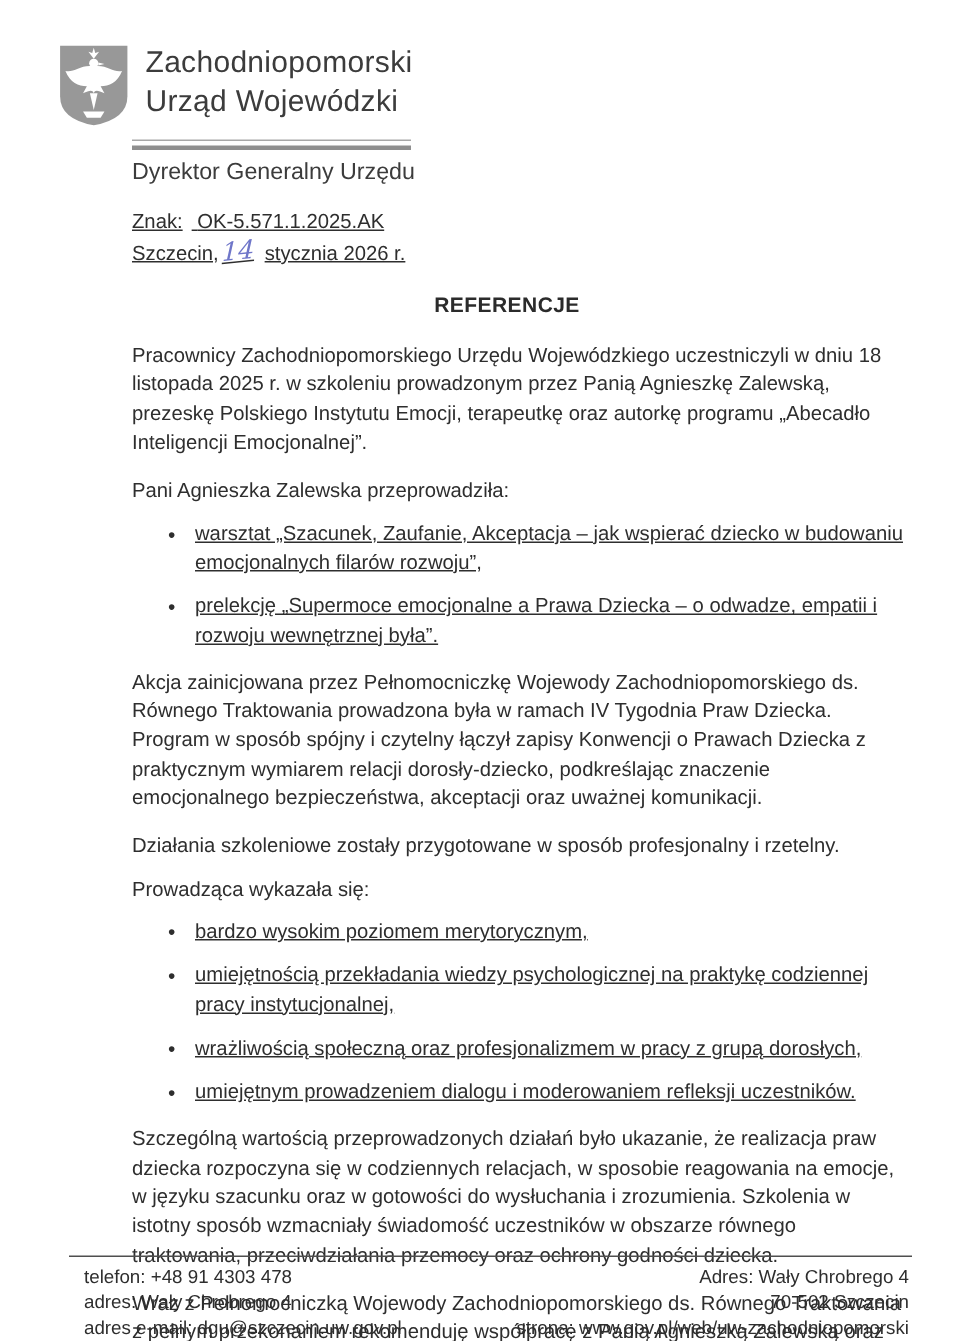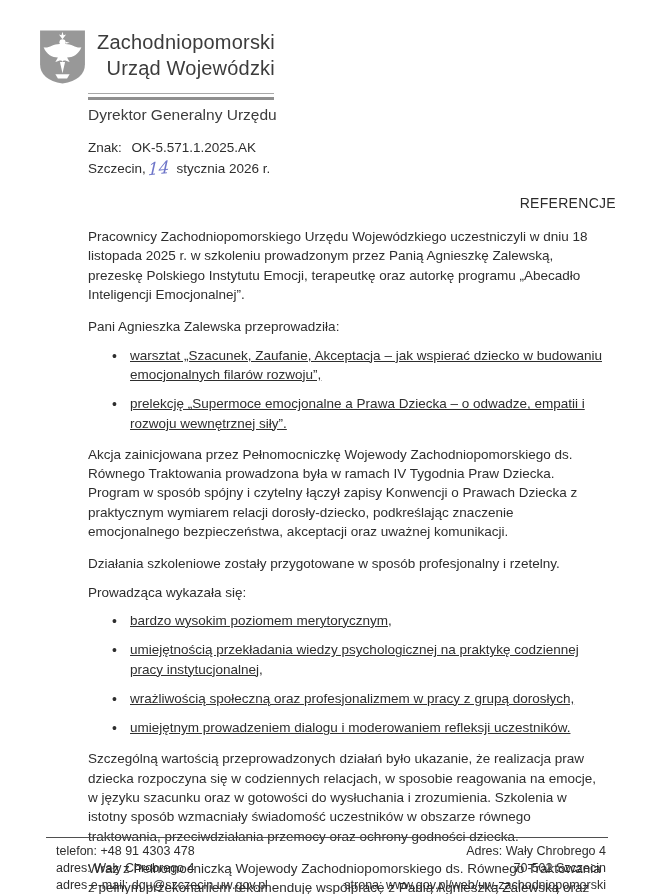--- a/index.html
+++ b/index.html
@@ -7,43 +7,43 @@
   body {
     width:646px; height:894px;
     font-family:"Liberation Sans","DejaVu Sans",sans-serif;
     color:#2e2e2e;
     position:relative;
     overflow:hidden;
   }
   .page { position:relative; width:646px; height:894px; }
 
   
-  .header { display:flex; align-items:flex-start; margin:28px 0 0 37px;text-align:right; }
+  .header { display:flex; align-items:flex-start; margin:28px 0 0 37px; }
   .emblem { width:51px; height:58px; flex:0 0 auto; }
   .org-title {
     margin-left:9px; margin-top:2px;
     font-size:20px; line-height:1.28; color:#3c3c3c; letter-spacing:0.2px;
   }
   .rule-block { margin:7px 0 0 88px; width:186px; }
   .rule-thin { border-top:1.6px solid #a8a8a8; }
   .rule-thick { border-top:3.5px solid #8f8f8f; margin-top:3px; }
   .department { margin:6px 0 15px 88px; font-size:15.5px; color:#3c3c3c; }
 
-  .znak-block { margin:13px 12px 0 88px; font-size:13.5px; line-height:1.35; color:#2e2e2e; }
+  .znak-block { margin:13px 12px 0 88px; font-size:13.5px; line-height:1.35; color:#2e2e2e;text-decoration:underline; }
   .znak-line .label { margin-right:6px; }
   .date-line { display:flex; align-items:center; }
   .handwritten-day {
     font-family:"DejaVu Serif",serif; font-style:italic;
     color:#6f76c9; font-size:17px; margin:0 7px 0 2px;
     transform:rotate(-6deg) skewX(-8deg); display:inline-block;
   }
 
   
   .doc-title {
-    text-align:right; font-weight:normal; font-size:14px;
+    text-align:center; font-weight:bold; font-size:14px;
     margin:15px 30px 0 60px; letter-spacing:0.3px; color:#2b2b2b;
   }
   .content { margin:16px 44px 0 88px; font-size:13.5px; line-height:1.43; }
   .content p { margin-bottom:13px; }
   .content p.tight { margin-bottom:9px; }
   ul.doc-list { list-style:none; margin:0 0 12px 24px; }
   ul.doc-list li {
     position:relative; padding-left:18px; margin-bottom:10px;text-decoration:underline;
   }
   ul.doc-list li::before {
@@ -96,21 +96,21 @@
     </div>
   </div>
 
   <div class="doc-title">REFERENCJE</div>
 
   <div class="content">
     <p>Pracownicy Zachodniopomorskiego Urzędu Wojewódzkiego uczestniczyli w dniu 18 listopada 2025 r. w szkoleniu prowadzonym przez Panią Agnieszkę Zalewską, prezeskę Polskiego Instytutu Emocji, terapeutkę oraz autorkę programu „Abecadło Inteligencji Emocjonalnej”.</p>
     <p class="tight">Pani Agnieszka Zalewska przeprowadziła:</p>
     <ul class="doc-list">
       <li>warsztat „Szacunek, Zaufanie, Akceptacja – jak wspierać dziecko w budowaniu emocjonalnych filarów rozwoju”,</li>
-      <li>prelekcję „Supermoce emocjonalne a Prawa Dziecka – o odwadze, empatii i rozwoju wewnętrznej siły”.</li>
+      <li>prelekcję „Supermoce emocjonalne a Prawa Dziecka – o odwadze, empatii i rozwoju wewnętrznej była”.</li>
     </ul>
     <p>Akcja zainicjowana przez Pełnomocniczkę Wojewody Zachodniopomorskiego ds. Równego Traktowania prowadzona była w ramach IV Tygodnia Praw Dziecka. Program w sposób spójny i czytelny łączył zapisy Konwencji o Prawach Dziecka z praktycznym wymiarem relacji dorosły-dziecko, podkreślając znaczenie emocjonalnego bezpieczeństwa, akceptacji oraz uważnej komunikacji.</p>
     <p class="tight">Działania szkoleniowe zostały przygotowane w sposób profesjonalny i rzetelny.</p>
     <p class="tight">Prowadząca wykazała się:</p>
     <ul class="doc-list">
       <li>bardzo wysokim poziomem merytorycznym,</li>
       <li>umiejętnością przekładania wiedzy psychologicznej na praktykę codziennej pracy instytucjonalnej,</li>
       <li>wrażliwością społeczną oraz profesjonalizmem w pracy z grupą dorosłych,</li>
       <li>umiejętnym prowadzeniem dialogu i moderowaniem refleksji uczestników.</li>
     </ul>

